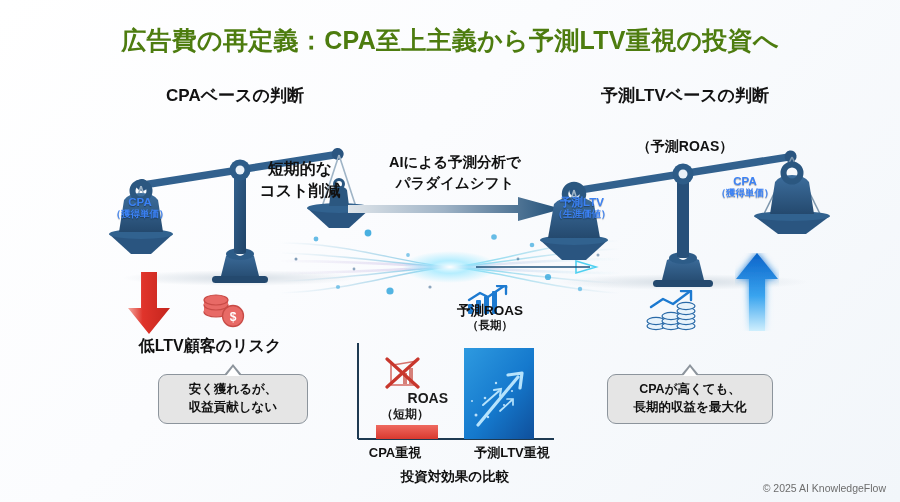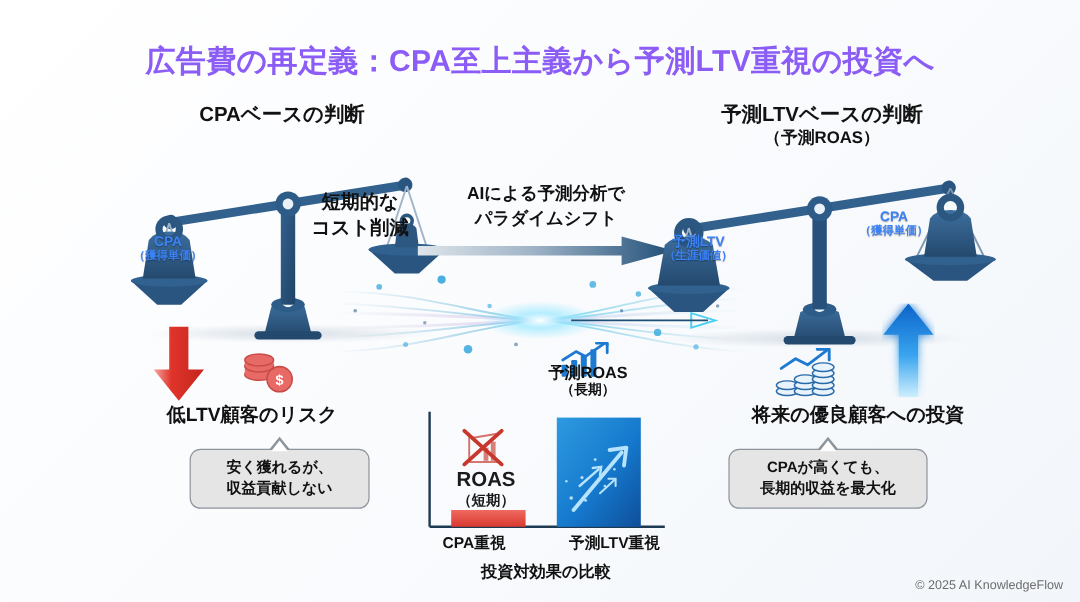--- a/index.html
+++ b/index.html
@@ -8,30 +8,30 @@
     font-family:"Liberation Sans","DejaVu Sans",sans-serif;
     background:linear-gradient(135deg,#ffffff 0%,#fbfcfe 40%,#f2f6fa 100%);
     position:relative;
     color:#111;
     -webkit-font-smoothing:antialiased;
   }
   #stage { position:absolute; inset:0; }
 
   
   .title {
-    position:absolute; top:34px; left:0; width:900px; text-align:center;
-    font-size:25px; font-weight:bold; letter-spacing:.3px; color:#8b5cf6;
+    position:absolute; top:24px; left:0; width:900px; text-align:center;
+    font-size:25px; font-weight:bold; letter-spacing:.3px; color:#4d7c0f;
   }
 
   
   .scale-heading {
     position:absolute; text-align:center; font-weight:bold; color:#121212;
     font-size:17px; line-height:1.25;
   }
-  .scale-heading .sub { font-size:14px; display:block; }
+  .scale-heading .sub { font-size:14px; display:block;margin-top:32px; }
 
   
   .scale { position:absolute; width:250px; height:160px; }
   .scale svg { width:100%; height:100%; overflow:visible; }
 
   .weight-label {
     position:absolute; text-align:center; color:#3b82f6; font-weight:bold;
     line-height:1.15; pointer-events:none; text-shadow:0 1px 1px rgba(0,0,0,.35);
   }
   .weight-label .l1 { font-size:11.5px; display:block; }
@@ -80,21 +80,21 @@
   .chart-caption {
     position:absolute; left:330px; top:468px; width:250px; text-align:center;
     font-size:13.5px; font-weight:bold; color:#111;
   }
   .bar-xlabel {
     position:absolute; text-align:center; font-size:13px; font-weight:bold; color:#111;
   }
   .bar-inner-label {
     position:absolute; text-align:center; font-weight:bold; color:#1b1b1b; line-height:1.2;
   }
-  .bar-inner-label .big { font-size:17px; display:block; }
+  .bar-inner-label .big { font-size:14px; display:block;text-align:right; }
   .bar-inner-label .small { font-size:12px; display:block; }
 
   .chart-top-label {
     position:absolute; text-align:center; font-weight:bold; color:#111; line-height:1.2;
   }
   .chart-top-label .big { font-size:13.5px; display:block; }
   .chart-top-label .small { font-size:11.5px; display:block; }
 
   
   .icon-box { position:absolute; }
@@ -396,21 +396,20 @@
         <ellipse cx="41" cy="31" rx="9" ry="3.6"></ellipse>
         <ellipse cx="41" cy="26" rx="9" ry="3.6"></ellipse>
         <ellipse cx="41" cy="21" rx="9" ry="3.6"></ellipse>
         <ellipse cx="41" cy="16" rx="9" ry="3.6"></ellipse>
       </g>
       <path d="M6 17 L18 9 L28 14 L44 2" fill="none" stroke="#1d7ad0" stroke-width="2.4" stroke-linecap="round" stroke-linejoin="round"></path>
       <path d="M36 1 L46 1 L46 10" fill="none" stroke="#1d7ad0" stroke-width="2.4" stroke-linecap="round" stroke-linejoin="round"></path>
     </svg>
   </div>
 
-  <div class="bottom-heading" style="left:590px; top:336px; width:250px;">将来の優良顧客への投資</div>
 
   <div class="callout" style="left:607px; top:374px; width:166px;">
     <span class="tail"></span>
     <span class="tail-in"></span>
     <span>CPAが高くても、</span><br>
     <span>長期的収益を最大化</span>
   </div>
 
   <div class="icon-box" style="left:466px; top:285px; width:44px; height:30px;">
     <svg viewBox="0 0 44 30" preserveAspectRatio="none">

